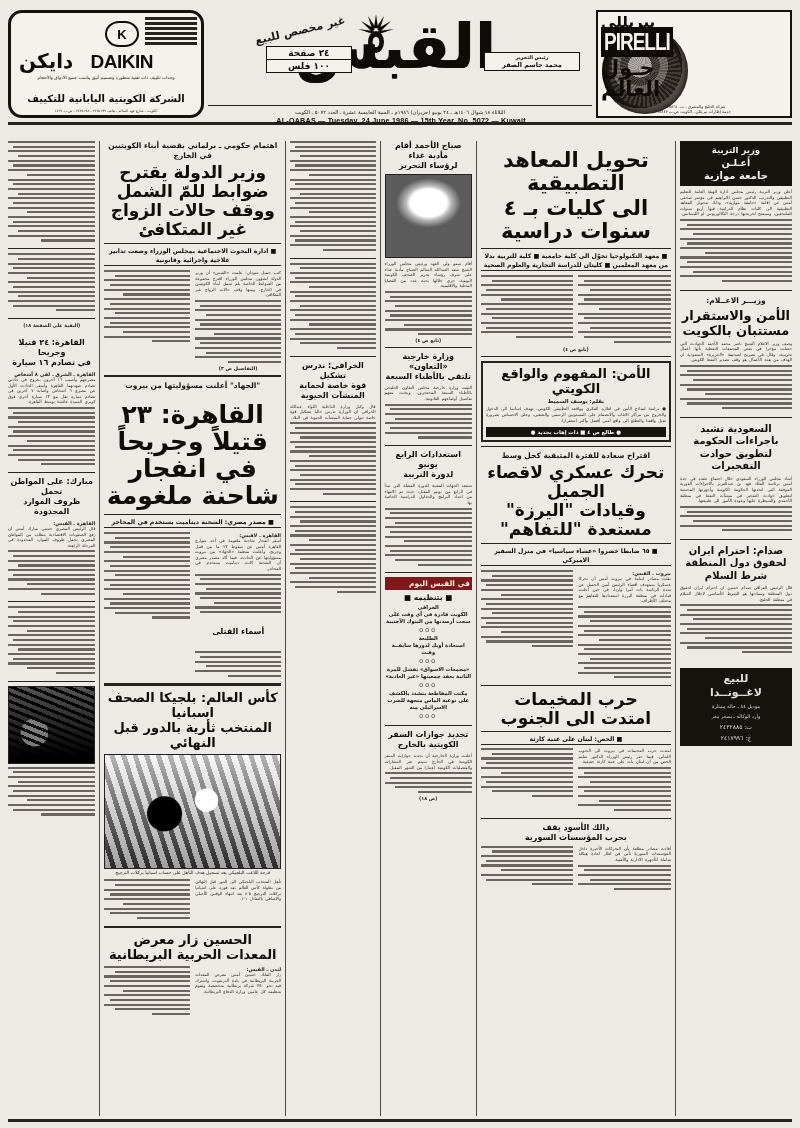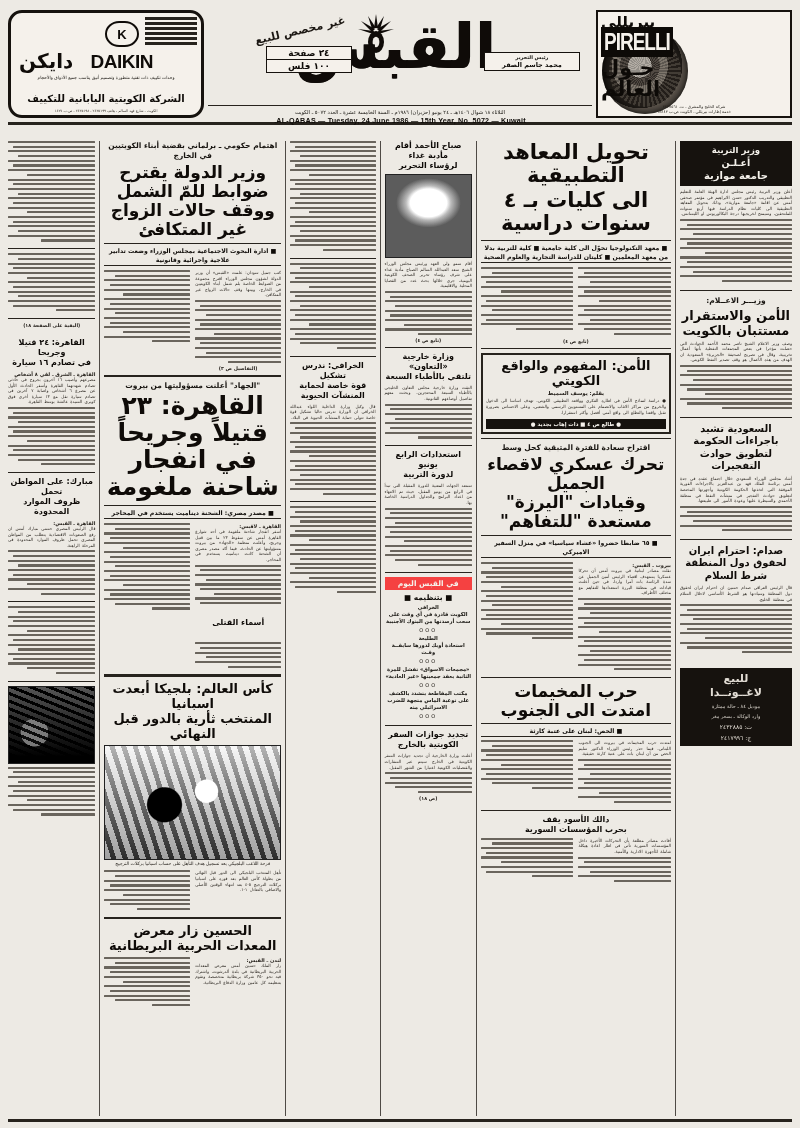--- a/index.html
+++ b/index.html
@@ -132,21 +132,21 @@
     position:absolute; left:8px; top:36px; font-size:20px; font-weight:bold; color:#14110e;
   }
   .daikin-sub { position:absolute; right:4px; left:4px; top:62px; font-size:4.4px; text-align:center; color:#2b2722; line-height:6px;}
   .daikin-co { position:absolute; right:4px; left:4px; top:80px; font-size:10px; text-align:center; font-weight:bold; color:#14110e;}
   .daikin-foot{ position:absolute; right:4px; left:4px; bottom:2px; font-size:3.6px; text-align:center; color:#3a342e;}
 
   
   .content { display:flex; gap:4px; margin-top:3px; height:975px; }
   .col { display:flex; flex-direction:column; }
   .col-right  { width:118px; }
-  .col-c2     { width:200px; }
+  .col-c2     { width:200px;margin-top:8px; }
   .col-c3     { width:92px; }
   .col-c4     { width:90px; }
   .col-c5     { width:186px; }
   .col-left   { width:92px; }
 
   .vline { width:1px; background:#2b2722; opacity:.8; }
 
   
   .hl { color:#14110e; font-weight:bold; text-align:center; letter-spacing:-.3px; }
   .hl-xxl { font-size:25px; line-height:27px; }
@@ -201,21 +201,21 @@
   .photo.gear {
     background:
       repeating-linear-gradient(22deg,#2b2722 0 3px,#8b847a 3px 7px),
       radial-gradient(circle at 30% 60%, #e6e1d8 0 18%, transparent 19%),
       linear-gradient(#b9b2a7,#2b2722);
     background-blend-mode:multiply,screen,normal;
   }
   .cap { font-size:4.6px; text-align:center; color:#2b2722; line-height:6px; margin-top:1.5px;}
 
   .idxhdr {
-    background:#ef4444; color:#efece6; text-align:center;
+    background:#7f1d1d; color:#efece6; text-align:right;
     font-size:7.5px; font-weight:bold; padding:2px; letter-spacing:.5px;
   }
   .idxsec { text-align:center; font-size:7.5px; font-weight:bold; color:#14110e; margin:3px 0 2px;}
   .idxitem { text-align:center; font-size:5.2px; font-weight:bold; color:#22201c; line-height:7px; }
   .ooo { text-align:center; font-size:5px; color:#2b2722; letter-spacing:2px; margin:2px 0;}
 
   .smallad {
     background:#1b1713; color:#ded9d1; text-align:center; padding:4px 3px;
   }
   .smallad .t { font-size:11px; font-weight:bold; letter-spacing:3px; line-height:14px;}
@@ -827,21 +827,21 @@
               <i class="s4"></i>
               <i class="s1"></i>
               <i class="s6"></i>
           </div>
         </div>
       </div>
 
       <div class="rule thick" style="margin:4px 0;"></div>
 
       <div class="kicker">"الجهاد" أعلنت مسؤوليتها من بيروت</div>
-      <div class="hl hl-xxl" style="margin-top:1px;">القاهرة: ٢٣ قتيلاً وجريحاً</div>
+      <div class="hl hl-xxl" style="margin-top:10px;">القاهرة: ٢٣ قتيلاً وجريحاً</div>
       <div class="hl hl-xxl">في انفجار شاحنة ملغومة</div>
       <div class="sub-strip" style="margin-top:5px;">■ مصدر مصري: الشحنة ديناميت يستخدم في المحاجر</div>
 
       <div style="display:flex; gap:5px; margin-top:4px;">
         <div style="flex:1;">
           <div class="src">القاهرة ـ لاقبس:</div>
           <div class="body-text">أسفر انفجار شاحنة ملغومة في أحد شوارع القاهرة أمس عن سقوط ٢٣ ما بين قتيل وجريح، وأعلنت منظمة «الجهاد» من بيروت مسؤوليتها عن الحادث، فيما أكد مصدر مصري أن الشحنة كانت ديناميت يستخدم في المحاجر.</div>
           <div class="faux dense" style="margin-top:2px;">
             <i class="s1"></i>
               <i class="s2"></i>
@@ -883,21 +883,21 @@
             <i class="s2"></i>
               <i class="s1"></i>
               <i class="s3"></i>
               <i class="s6"></i>
           </div>
         </div>
       </div>
 
       <div class="rule thick" style="margin:4px 0;"></div>
 
-      <div class="hl hl-md">كأس العالم: بلجيكا أبعدت اسبانيا</div>
+      <div class="hl hl-md">كأس العالم: بلجيكا الصحف اسبانيا</div>
       <div class="hl hl-md">المنتخب ثأرية بالدور قبل النهائي</div>
       <div class="photo action" style="height:115px;margin-top:4px;"></div>
       <div class="cap">فرحة اللاعب البلجيكي بعد تسجيل هدف التأهل على حساب اسبانيا بركلات الترجيح</div>
       <div style="display:flex; gap:5px; margin-top:3px;">
         <div style="flex:1;">
           <div class="body-text">تأهل المنتخب البلجيكي الى الدور قبل النهائي من بطولة كأس العالم بعد فوزه على اسبانيا بركلات الترجيح ٥-٤ بعد انتهاء الوقتين الأصلي والاضافي بالتعادل ١-١.</div>
         </div>
         <div style="flex:1;">
           <div class="faux dense">
             <i class="s1"></i>

